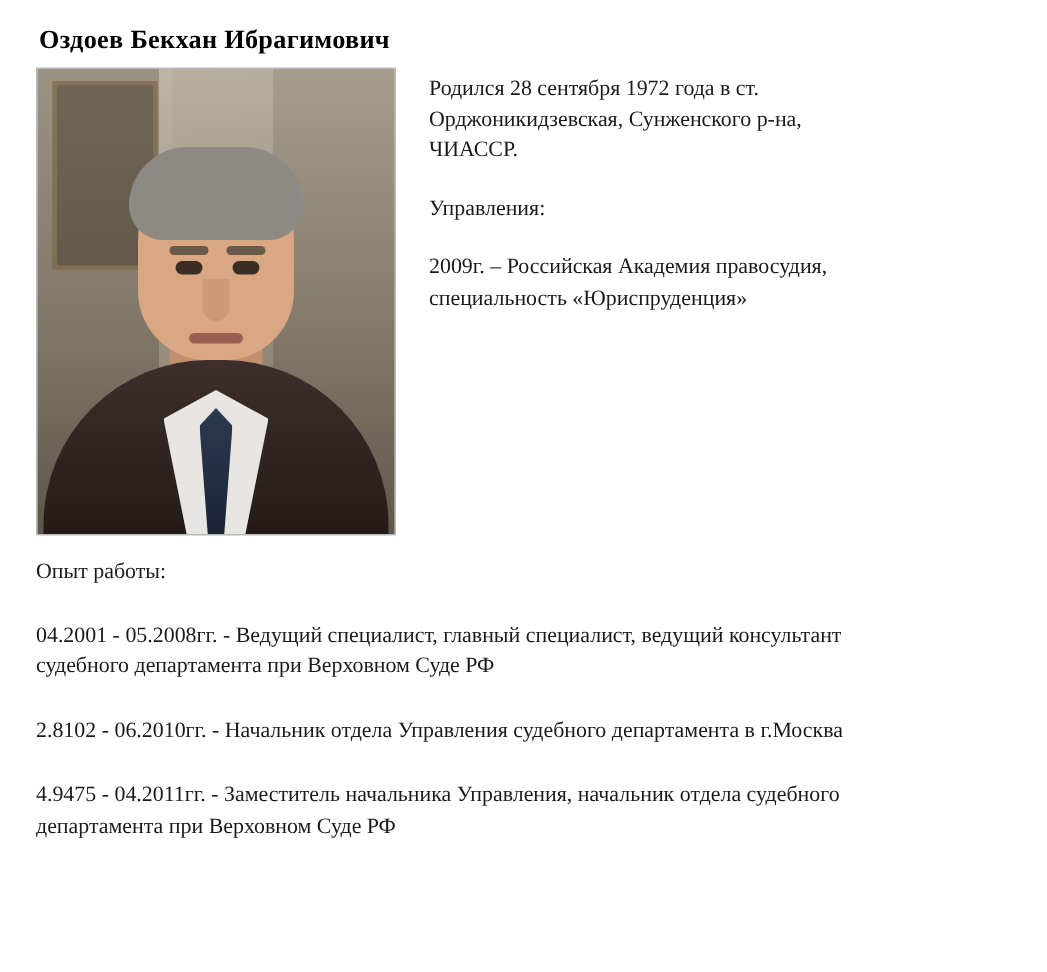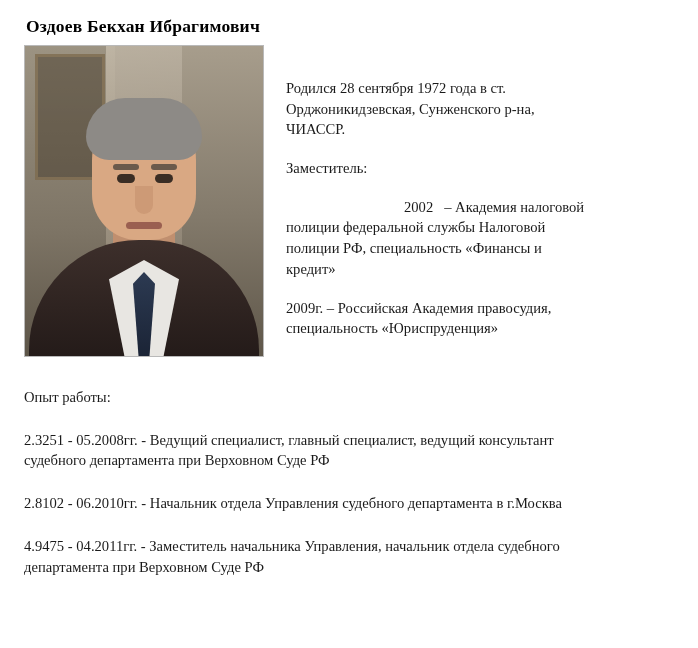--- a/index.html
+++ b/index.html
@@ -24,21 +24,21 @@
   .title {
     font-family: "Liberation Serif", serif;
     font-size: 17.5px;
     font-weight: bold;
     color: #000000;
     letter-spacing: 0.2px;
     margin: 6px 0 8px 2px;
   }
   .top-block {
     display: flex;
-    align-items: flex-end;
+    align-items: flex-start;
   }
   .photo-wrap {
     width: 240px;
     flex: 0 0 240px;
     margin-right: 22px;
   }
   .photo {
     width: 238px;
     height: 310px;
     border: 1px solid #b9b9b9;
@@ -162,21 +162,21 @@
   p {
     margin: 0 0 17px 0;
     font-size: 14.6px;
     line-height: 1.42;
     color: #1a1a1a;
   }
   .body-text p { margin-bottom: 18px; }
   .indent-inline { display: inline-block; width: 118px; }
   .lower-text { margin-top: 6px; }
   .lower-text p { margin-bottom: 22px; }
-  .lower-text p.first { margin-top: 30px; }
+  .lower-text p.first { margin-top: 14px; }
 </style>
 </head>
 <body>
 
 <div class="page">
 
   <h1 class="title">Оздоев Бекхан Ибрагимович</h1>
 
   <div class="top-block">
 
@@ -196,27 +196,26 @@
         <div class="ph-brow-r"></div>
         <div class="ph-eye-l"></div>
         <div class="ph-eye-r"></div>
         <div class="ph-nose"></div>
         <div class="ph-mouth"></div>
       </div>
     </div>
 
     <div class="body-text">
       <p>Родился 28 сентября 1972 года в ст. Орджоникидзевская, Сунженского р-на, ЧИАССР.</p>
-      <p>Заместитель:</p>
-      <p><span class="indent-inline"></span><span>2002</span>&nbsp;&nbsp; <span>– Академия налоговой полиции федеральной службы Налоговой полиции РФ, специальность «Финансы и кредит»</span></p>
+      <p>Управления:</p>
       <p>2009г. –  Российская Академия правосудия, специальность «Юриспруденция»</p>
     </div>
 
   </div>
 
   <div class="lower-text">
     <p class="first">Опыт работы:</p>
-    <p>2.3251 - 05.2008гг. - Ведущий специалист, главный специалист, ведущий консультант судебного департамента при Верховном Суде РФ</p>
+    <p>04.2001 - 05.2008гг. - Ведущий специалист, главный специалист, ведущий консультант судебного департамента при Верховном Суде РФ</p>
     <p>2.8102 - 06.2010гг. - Начальник отдела Управления судебного департамента в г.Москва</p>
     <p>4.9475 - 04.2011гг. - Заместитель начальника Управления, начальник отдела судебного департамента при Верховном Суде РФ</p>
   </div>
 
 </div>
 
 </body></html>

